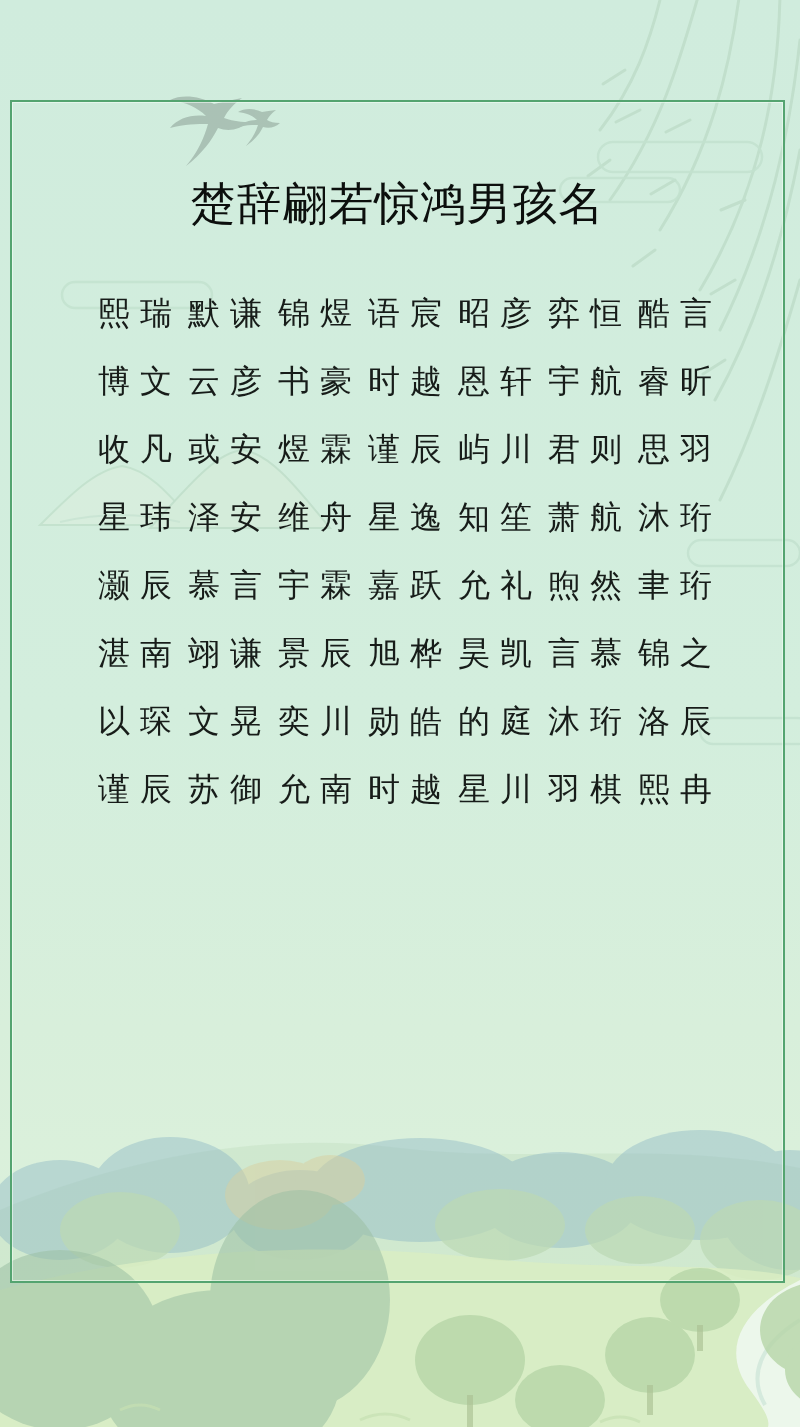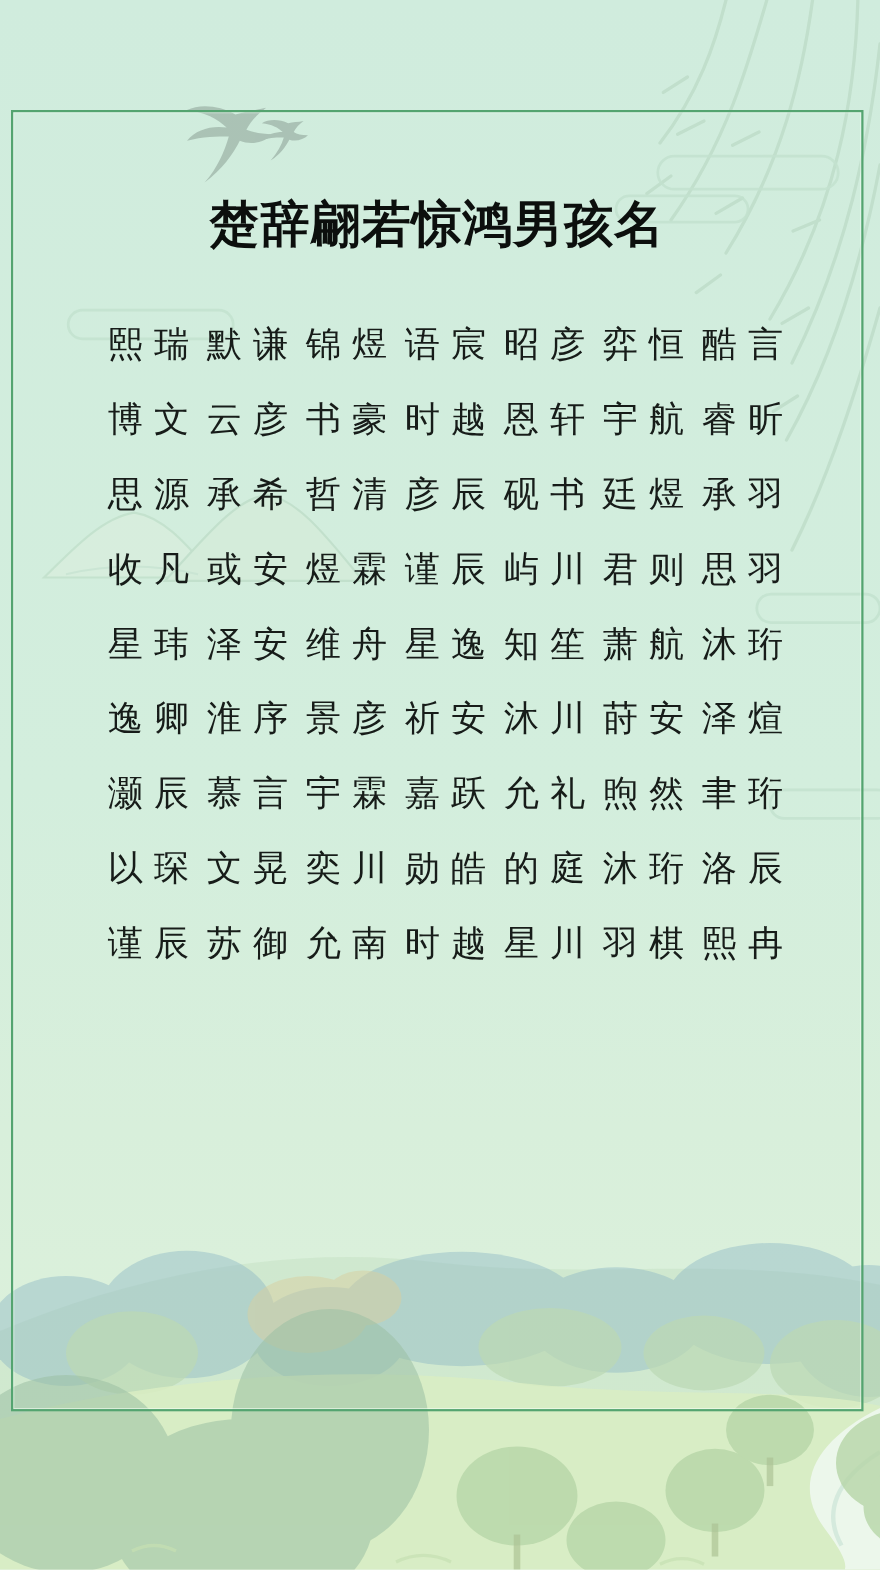--- a/index.html
+++ b/index.html
@@ -20,21 +20,21 @@
   .frame{
     position:absolute;left:10px;top:100px;width:775px;height:1183px;
     border:2px solid #54a470;
     box-shadow:inset 0 0 0 1px rgba(246,255,248,.55);
     box-sizing:border-box;
   }
   .title{
     margin:72px 0 0 0;
     text-align:center;
     font-family:"Liberation Sans","DejaVu Sans",sans-serif;
-    font-weight:bold;
+    font-weight:normal;
     font-size:45px;
     letter-spacing:1px;
     color:#0c0f0d;
   }
   .names-grid{
     position:absolute;left:86px;right:88px;top:178px;
   }
   .name-row{
     display:flex;justify-content:space-between;align-items:center;
     height:68px;
@@ -165,65 +165,56 @@
         <div class="name-row">
           <span class="name">博文</span>
           <span class="name">云彦</span>
           <span class="name">书豪</span>
           <span class="name">时越</span>
           <span class="name">恩轩</span>
           <span class="name">宇航</span>
           <span class="name">睿昕</span>
         </div>
         <div class="name-row">
-          <span class="name">思源</span>
-          <span class="name">承希</span>
-          <span class="name">哲清</span>
-          <span class="name">彦辰</span>
-          <span class="name">砚书</span>
-          <span class="name">廷煜</span>
-          <span class="name">承羽</span>
-        </div>
-        <div class="name-row">
           <span class="name">收凡</span>
           <span class="name">或安</span>
           <span class="name">煜霖</span>
           <span class="name">谨辰</span>
           <span class="name">屿川</span>
           <span class="name">君则</span>
           <span class="name">思羽</span>
         </div>
         <div class="name-row">
           <span class="name">星玮</span>
           <span class="name">泽安</span>
           <span class="name">维舟</span>
           <span class="name">星逸</span>
           <span class="name">知笙</span>
           <span class="name">萧航</span>
           <span class="name">沐珩</span>
         </div>
         <div class="name-row">
-          <span class="name">逸卿</span>
-          <span class="name">淮序</span>
-          <span class="name">景彦</span>
-          <span class="name">祈安</span>
-          <span class="name">沐川</span>
-          <span class="name">莳安</span>
-          <span class="name">泽煊</span>
-        </div>
-        <div class="name-row">
           <span class="name">灏辰</span>
           <span class="name">慕言</span>
           <span class="name">宇霖</span>
           <span class="name">嘉跃</span>
           <span class="name">允礼</span>
           <span class="name">煦然</span>
           <span class="name">聿珩</span>
         </div>
         <div class="name-row">
+          <span class="name">湛南</span>
+          <span class="name">翊谦</span>
+          <span class="name">景辰</span>
+          <span class="name">旭桦</span>
+          <span class="name">昊凯</span>
+          <span class="name">言慕</span>
+          <span class="name">锦之</span>
+        </div>
+        <div class="name-row">
           <span class="name">以琛</span>
           <span class="name">文晃</span>
           <span class="name">奕川</span>
           <span class="name">勋皓</span>
           <span class="name">的庭</span>
           <span class="name">沐珩</span>
           <span class="name">洛辰</span>
         </div>
         <div class="name-row">
           <span class="name">谨辰</span>

